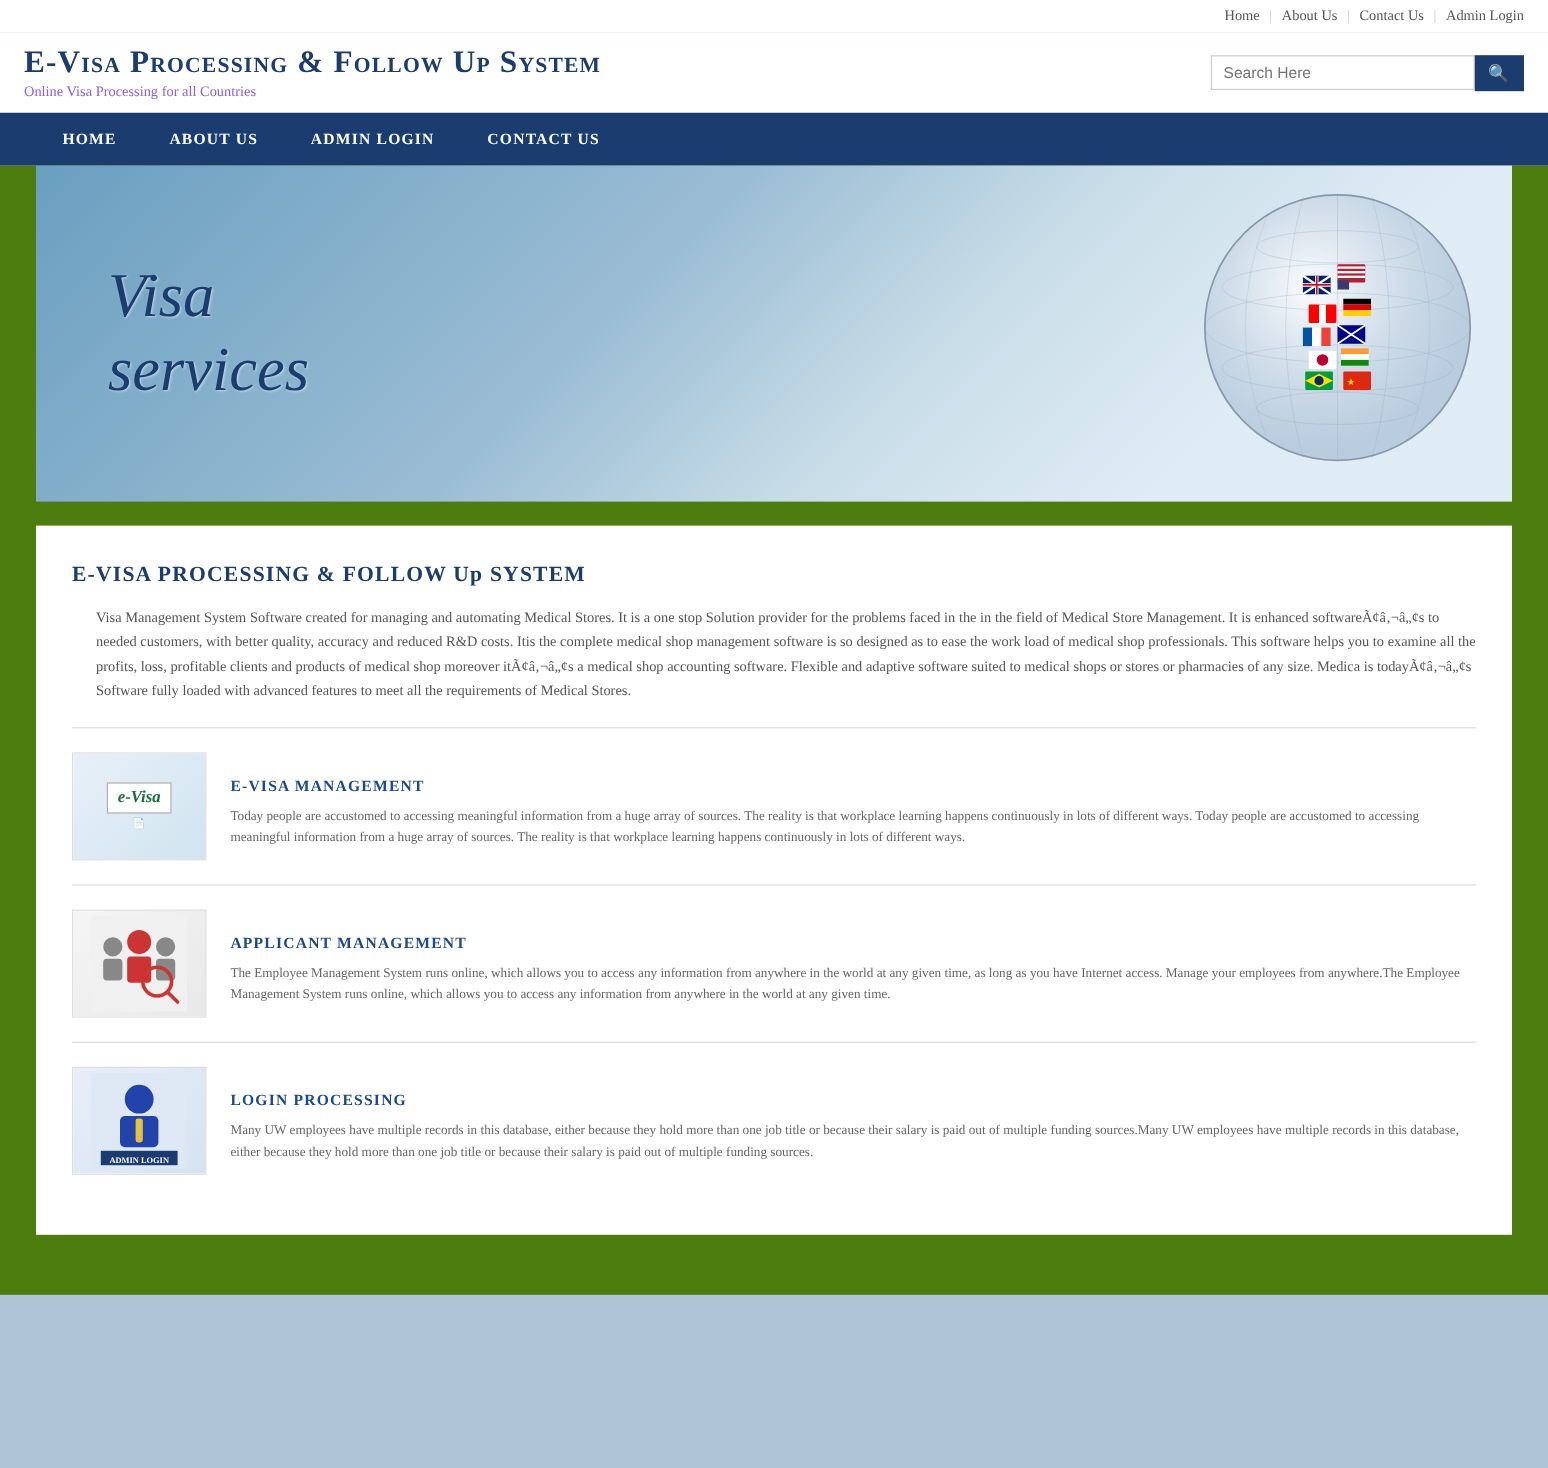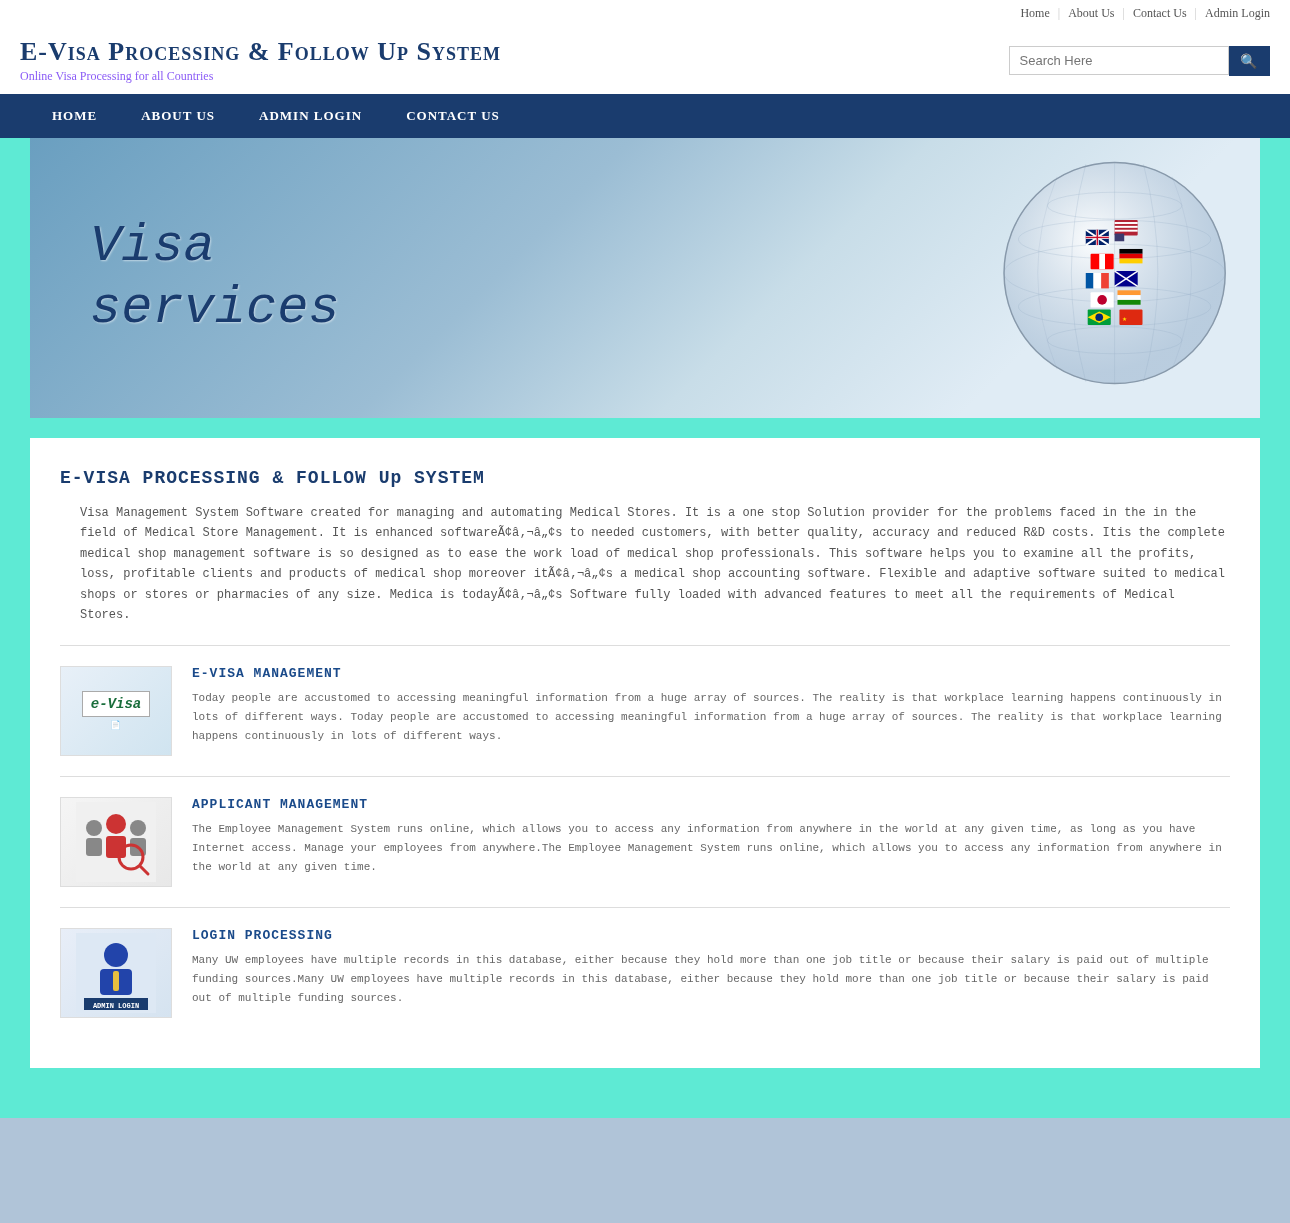--- a/index.html
+++ b/index.html
@@ -147,20 +147,21 @@
       justify-content: center;
       overflow: hidden;
     }
     .feature-content { flex: 1; }
     .feature-title {
       font-size: 13px;
       font-weight: bold;
       color: #1a4a8a;
       margin-bottom: 8px;
       letter-spacing: 1px;
+      margin-top: 20px;
     }
     .feature-text {
       font-size: 11px;
       color: #666;
       line-height: 1.7;
     }
 
     
     .evisa-icon {
       background: linear-gradient(135deg, #e8f0f8, #d0e4f0);
@@ -203,23 +204,22 @@
       font-size: 10px;
       color: #1a3c6e;
     }
 
     
     .outer-wrapper {
       max-width: 1290px;
       margin: 0 auto;
     }
     .content-wrapper {
-      background: #5eead4;
+      background: #4d7c0f;
       padding-bottom: 30px;
-      font-family: Liberation Mono, monospace;
     }
 
     
     .globe-svg { width: 250px; height: 250px; }
   </style>
 </head>
 <body>
 
 <div class="outer-wrapper">
 

